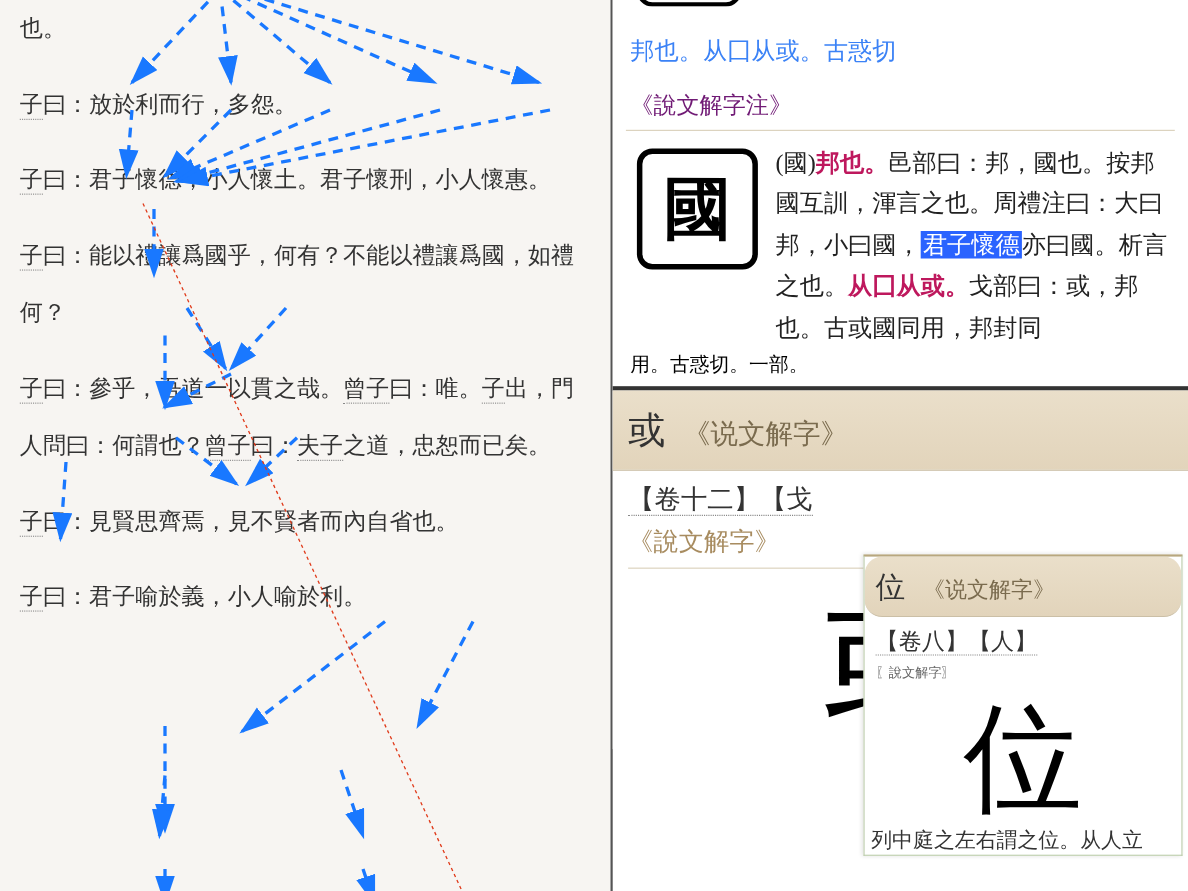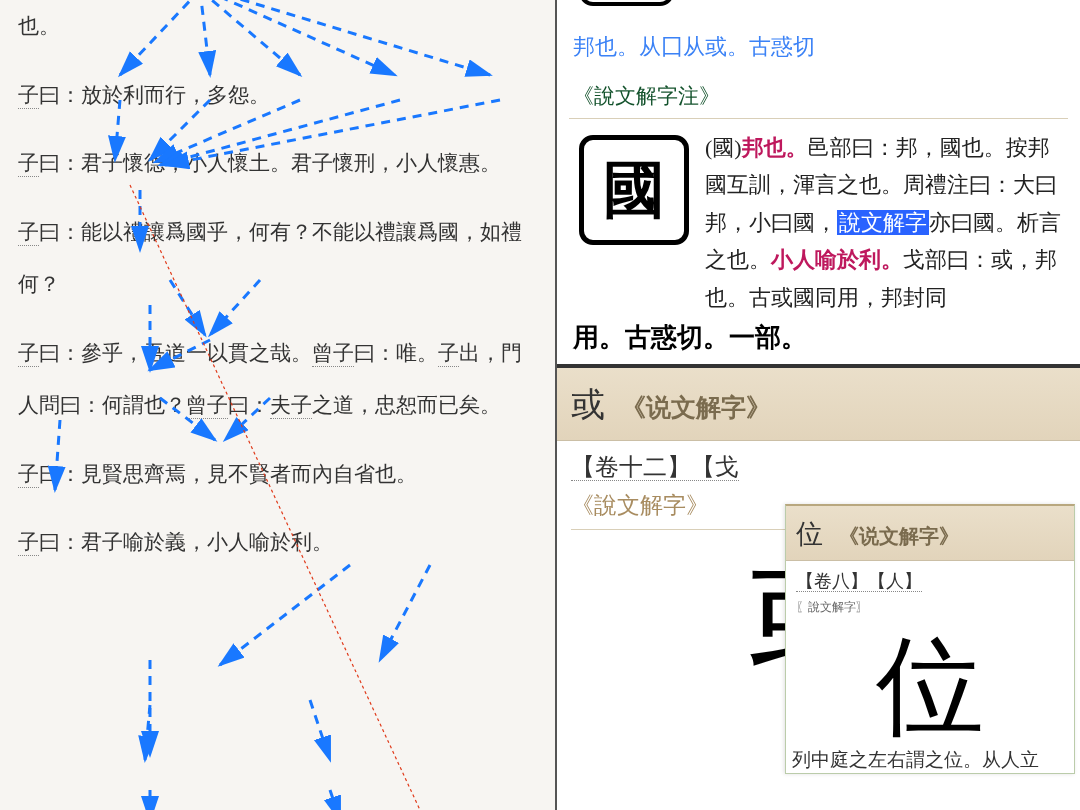--- a/index.html
+++ b/index.html
@@ -58,57 +58,56 @@
     font-size: 56px;
     font-weight: bold;
     margin: 0 6px 8px 10px;
     vertical-align: top;
   }
   .seal-img.half { margin-top: -50px; height: 50px; border-top: none; border-radius: 0 0 14px 14px; overflow: hidden; }
   .seal-img.half span { margin-top: -30px; }
   .def-line { font-size: 22px; color: #3b82f6; margin: 8px 0 14px 4px; }
   .sub-title {
     font-size: 21px;
-    color: #14532d;
+    color: #701a75;
     padding: 6px 4px 8px 4px;
     border-bottom: 1px solid #d9cfb8;
     margin-bottom: 10px;
   }
   .entry-row { display: flex; align-items: flex-start; gap: 10px; }
   .entry-row .seal-img { width: 110px; height: 110px; flex-shrink: 0; margin-top: 6px; font-size: 62px; border-width: 5px; }
   .entry-text {
     font-size: 22px;
     line-height: 1.7;
     color: #222;
     flex: 1;
   }
   .brown { color: #be185d; font-weight: bold; }
   .hl { background: #2a63ff; color: #fff; padding: 0 2px; }
-  .entry-tail { font-size: 26px; line-height: 1.7; padding: 0 4px 4px 4px; font-weight: bold; }
+  .entry-tail { font-size: 18px; line-height: 1.7; padding: 0 4px 4px 4px; }
   
   .dict-mid {
     border-top: 4px solid #333;
     background: #fff;
   }
   .panel-header {
     background: #e8dcc8;
     background: linear-gradient(#eadfca,#e2d4bb);
     padding: 14px 14px 12px 14px;
     border-bottom: 1px solid #cbbfa6;
   }
   .panel-header .ch {
     font-size: 34px;
     color: #333;
     margin-right: 12px;
     font-weight: 500;
   }
   .panel-header .src {
     font-size: 25px;
     color: #7a6b4e;
-    font-weight: bold;
   }
   .panel-body { padding: 10px 14px; }
   .vol-line { font-size: 24px; color: #333; margin-bottom: 4px; }
   .vol-u { border-bottom: 1px dotted #888; }
   .book-line { font-size: 23px; color: #a88c60; margin: 3px 0 10px 0; border-bottom: 1px solid #d9cfb8; padding-bottom: 8px; display:inline-block; width: 100%; }
   .big-seal {
     font-size: 140px;
     line-height: 1;
     color: #000;
     font-family: "KaiTi","STKaiti",serif;
@@ -119,24 +118,24 @@
   .dict-float {
     position: absolute;
     left: 785px;
     top: 504px;
     width: 290px;
     background: #fff;
     border: 1px solid #bca;
     border-top: 2px solid #b8a77e;
     box-shadow: -1px 0 4px rgba(0,0,0,0.12);
   }
-  .dict-float .panel-header { padding: 10px 10px 8px 10px; }
+  .dict-float .panel-header { padding: 10px 10px 8px 10px; border-radius: 16px; }
   .dict-float .panel-header .ch { font-size: 27px; }
   .dict-float .panel-header .src { font-size: 20px; }
-  .dict-float .vol-line { font-size: 18px; padding: 8px 10px 2px 10px; }
+  .dict-float .vol-line { font-size: 21px; padding: 8px 10px 2px 10px; }
   .dict-float .book-line2 { font-size: 12px; color: #666; padding: 0 10px 8px 10px; }
   .dict-float .seal-area { text-align: center; font-size: 108px; font-family: "KaiTi",serif; line-height: 1.05; padding-top: 6px; }
   .dict-float .tail { font-size: 19px; color: #333; padding: 4px 6px 0 6px; white-space: nowrap; overflow: hidden; }
 </style>
 </head>
 <body>
 
 <div class="layout">
   <div class="left-pane">
     <p class="first">也。</p>
@@ -202,21 +201,21 @@
       <div class="seal-img half">
           <span>國</span>
         </div>
       <div class="def-line">邦也。从囗从或。古惑切</div>
       <div class="sub-title">《說文解字注》</div>
       <div class="entry-row">
         <div class="seal-img">
             <span>國</span>
           </div>
         <div class="entry-text">
-          <span>(國)</span><span class="brown">邦也。</span><span>邑部曰：邦，國也。按邦國互訓，渾言之也。周禮注曰：大曰邦，小曰國，</span><span class="hl">說文解字</span><span>亦曰國。析言之也。</span><span class="brown">小人喻於利。</span><span>戈部曰：或，邦也。古或國同用，邦封同</span>
+          <span>(國)</span><span class="brown">邦也。</span><span>邑部曰：邦，國也。按邦國互訓，渾言之也。周禮注曰：大曰邦，小曰國，</span><span class="hl">君子懷德</span><span>亦曰國。析言之也。</span><span class="brown">从囗从或。</span><span>戈部曰：或，邦也。古或國同用，邦封同</span>
         </div>
       </div>
       <div class="entry-tail">用。古惑切。一部。</div>
     </div>
 
     <div class="dict-mid">
       <div class="panel-header">
         <span class="ch">或</span>
         <span class="src">《说文解字》</span>
       </div>

